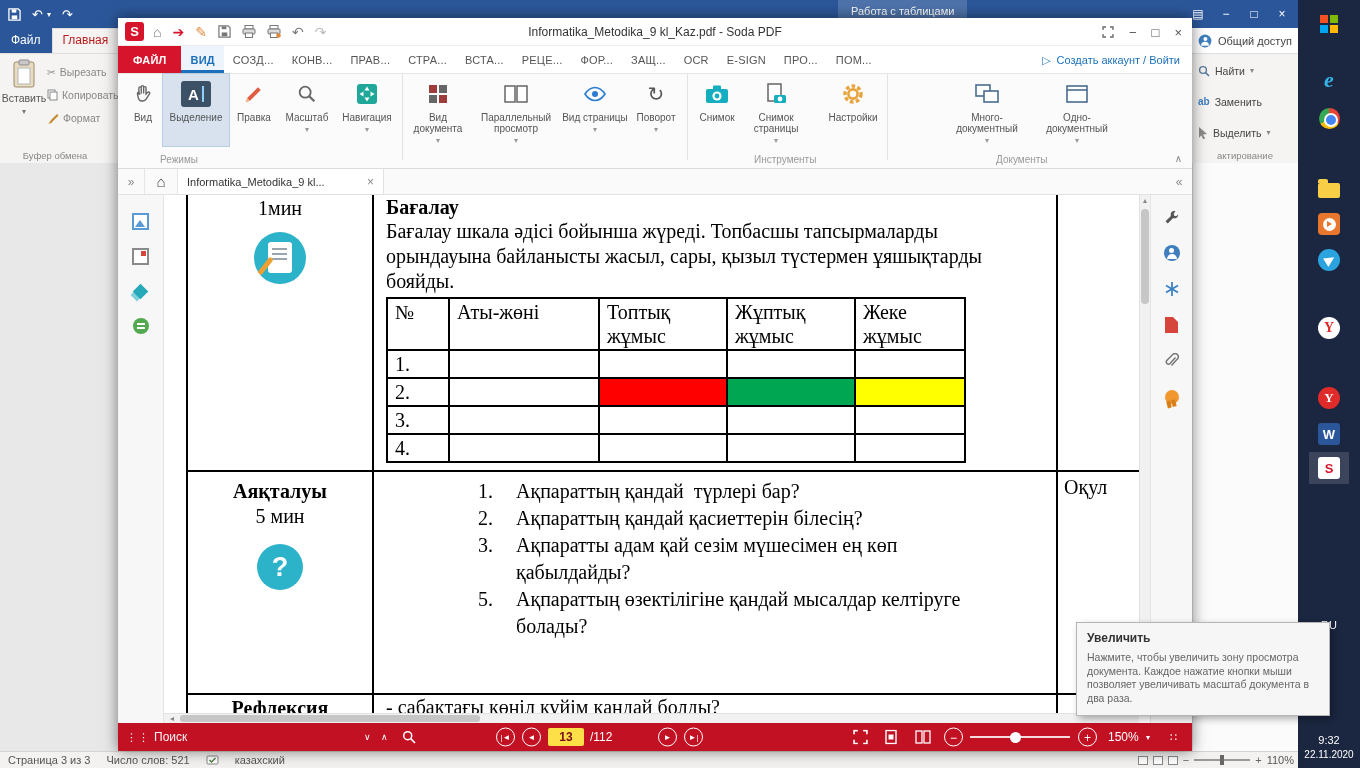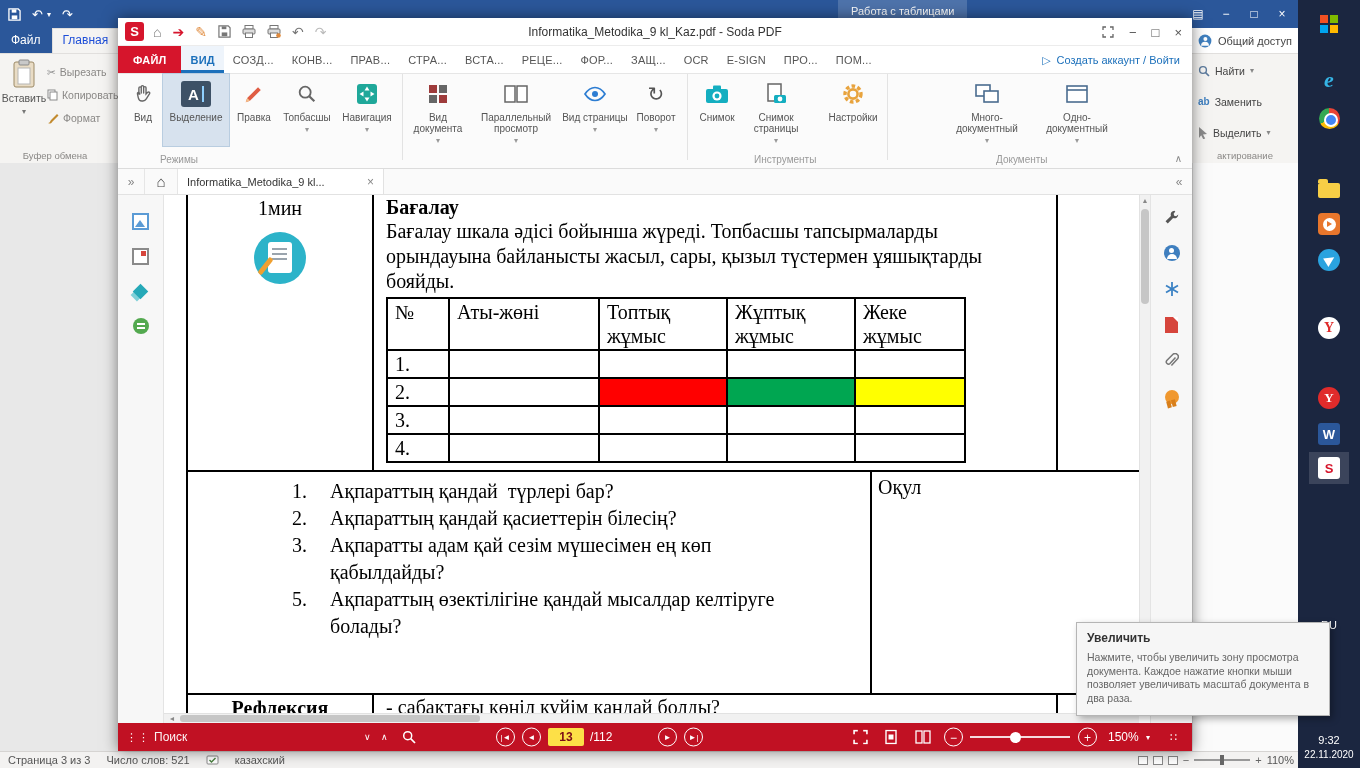--- a/index.html
+++ b/index.html
@@ -13,21 +13,21 @@
   .qat .g { font-size:13px; color:#fff; }
   .qat .g.small { font-size:8px; margin-left:-7px; }
   .word-title { position:absolute; left:470px; top:0; width:340px; height:18px; line-height:18px; text-align:center; font-size:12px; }
   .word-context { position:absolute; left:838px; top:0; height:22px; line-height:22px; padding:0 13px; font-size:11px; background:rgba(255,255,255,.17); }
   .word-controls { position:absolute; right:64px; top:0; height:28px; display:flex; }
   .word-controls .g { width:28px; text-align:center; line-height:28px; font-size:12px; color:#fff; }
 
   .w-left { position:absolute; left:0; top:28px; width:118px; height:135px; background:#fff; overflow:hidden; }
   .w-tabs { height:25px; display:flex; font-size:12px; }
   .w-tab-file { background:#2b579a; color:#fff; padding:0 11px; line-height:25px; }
-  .w-tab-home { color:#1d4ed8; padding:0 10px; line-height:23px; background:#f5f4f2; border:1px solid #e1dfdd; border-bottom:none; }
+  .w-tab-home { color:#b91c1c; padding:0 10px; line-height:23px; background:#f5f4f2; border:1px solid #e1dfdd; border-bottom:none; }
   .w-ribbon { position:absolute; top:25px; left:0; right:0; bottom:0; background:#f5f4f2; border-top:1px solid #e1dfdd; }
   .paste-btn { position:absolute; left:3px; top:5px; width:42px; height:84px; display:flex; flex-direction:column; align-items:center; gap:3px; font-size:10.5px; color:#555; text-align:center; }
   .small-btns { position:absolute; left:47px; top:9px; display:flex; flex-direction:column; gap:5px; }
   .sbtn { display:flex; align-items:center; gap:4px; height:18px; font-size:10.5px; color:#8a8886; white-space:nowrap; }
   .w-grouplbl { position:absolute; bottom:2px; left:0; width:110px; text-align:center; font-size:9.5px; color:#8a8886; }
 
   .w-right { position:absolute; left:1192px; top:28px; width:106px; height:135px; background:#fff; overflow:hidden; }
   .share-row { height:25px; display:flex; align-items:center; gap:5px; font-size:11px; color:#444; padding-left:5px; }
   .w-rpanel { position:absolute; top:25px; left:0; right:0; bottom:0; background:#f5f4f2; border-top:1px solid #e1dfdd; }
   .ebtns { position:absolute; left:6px; top:8px; display:flex; flex-direction:column; gap:14px; }
@@ -401,21 +401,21 @@
           </span>
           <span class="rlbl">Правка</span>
         </div>
         <div class="rbtn" style="width:56px;">
           <span class="ric">
             <svg width="22" height="22" viewBox="0 0 24 24">
                 <circle cx="10" cy="10" r="6" fill="none" stroke="#666" stroke-width="2"></circle>
                 <line x1="14.5" y1="14.5" x2="20" y2="20" stroke="#666" stroke-width="2.4"></line>
               </svg>
           </span>
-          <span class="rlbl">Топбасшы</span>
+          <span class="rlbl">Масштаб</span>
           <span class="rcaret">▾</span>
         </div>
         <div class="rbtn" style="width:64px;">
           <span class="ric">
             <svg width="24" height="24" viewBox="0 0 24 24">
                 <rect x="2" y="2" width="20" height="20" rx="3" fill="#1fa89a"></rect>
                 <path d="M12 4.5l2.5 4h-5zM12 19.5l-2.5-4h5zM4.5 12l4-2.5v5zM19.5 12l-4 2.5v-5z" fill="#fff"></path>
               </svg>
           </span>
           <span class="rlbl">Навигация</span>
@@ -608,20 +608,25 @@
                     <td></td>
                     <td></td>
                   </tr>
                 </tbody>
                   </table>
               </div>
               <div class="oc oc3"></div>
             </div>
 
             <div class="orow r2">
+              <div class="oc oc1">
+                <div class="stage-name">Аяқталуы</div>
+                <div class="stage-time">5 мин</div>
+                <div class="qmark">?</div>
+              </div>
               <div class="oc oc2">
                 <ol class="qs">
                   <li><span class="qn">1.</span><span class="qt">Ақпараттың қандай  түрлері бар?</span></li>
                   <li><span class="qn">2.</span><span class="qt">Ақпараттың қандай қасиеттерін білесің?</span></li>
                   <li><span class="qn">3.</span><span class="qt">Ақпаратты адам қай сезім мүшесімен ең көп қабылдайды?</span></li>
                   <li><span class="qn">5.</span><span class="qt">Ақпараттың өзектілігіне қандай мысалдар келтіруге болады?</span></li>
                 </ol>
               </div>
               <div class="oc oc3">
                 <span class="res-text">Оқул</span>

